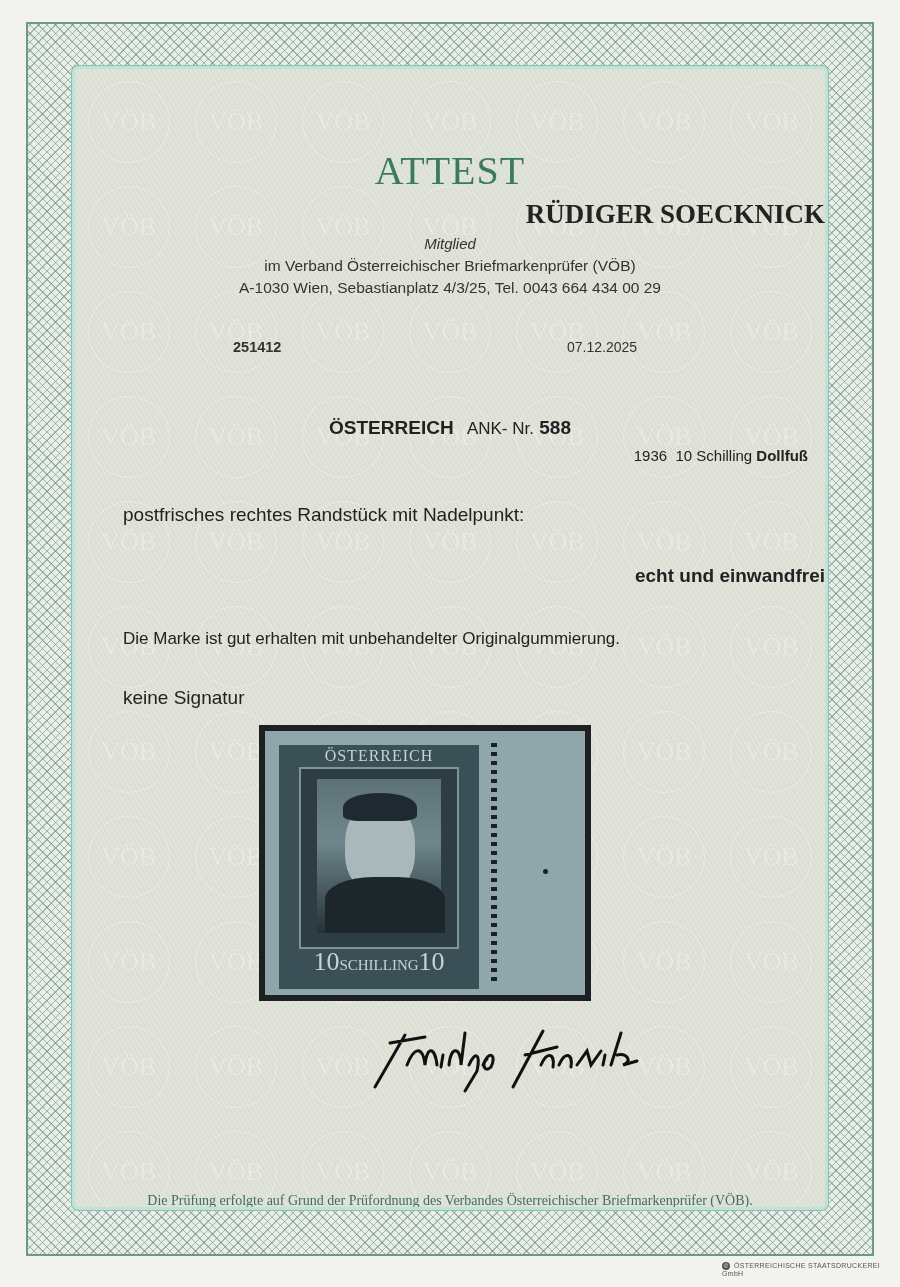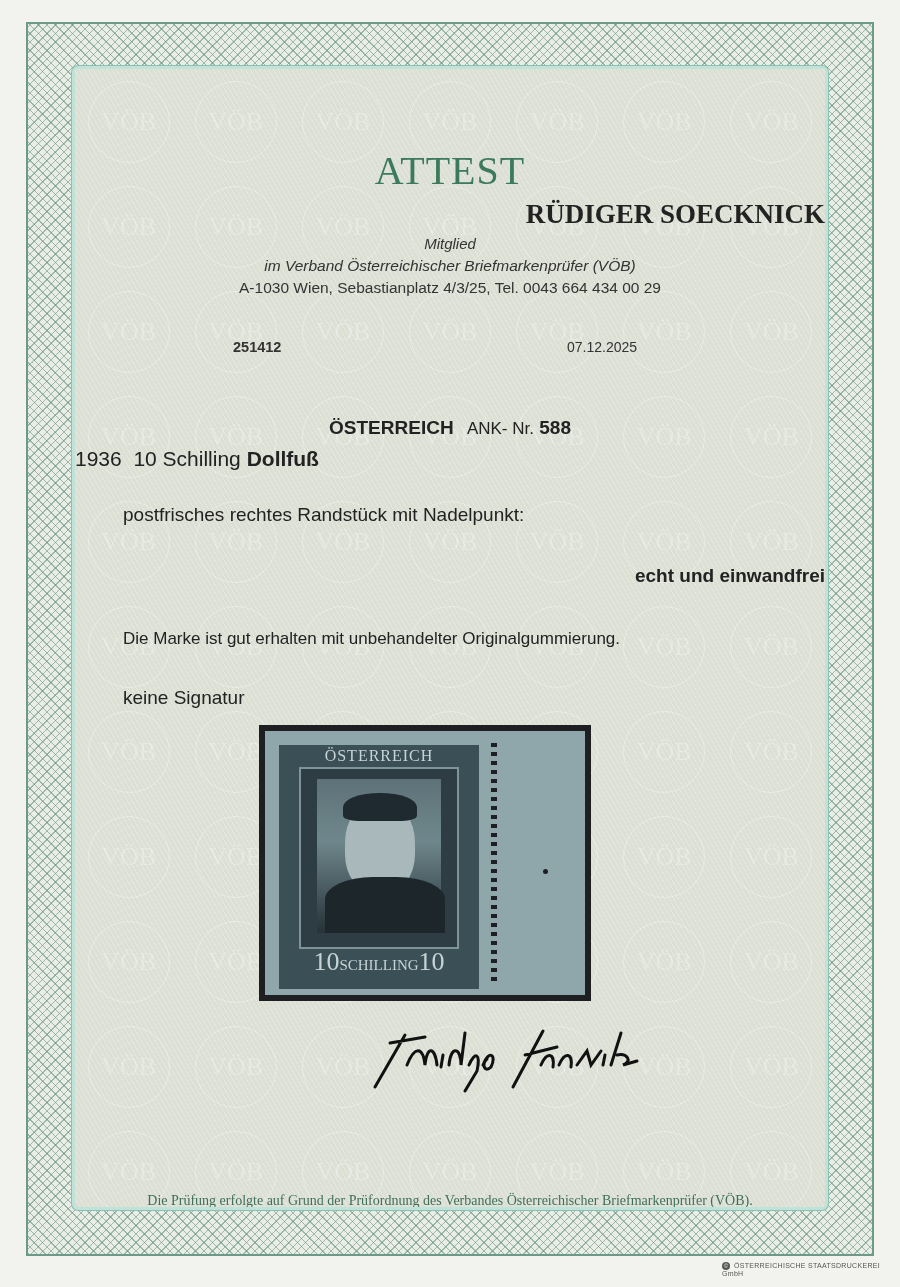--- a/index.html
+++ b/index.html
@@ -54,37 +54,37 @@
     .name {
       position: absolute; top: 130px; left: 0; right: 0; text-align: right;
       font-family: "Liberation Serif", serif; font-weight: bold; font-size: 27px; color: #222;
     }
     .member {
       position: absolute; top: 166px; left: 0; right: 0; text-align: center;
       font-style: italic; font-size: 15px; color: #333;
     }
     .assoc {
       position: absolute; top: 188px; left: 0; right: 0; text-align: center;
-      font-style: italic; font-size: 15.5px; color: #333;
+      font-size: 15.5px; color: #333;
     }
     .address {
       position: absolute; top: 210px; left: 0; right: 0; text-align: center;
       font-size: 15.5px; color: #333;
     }
     .cert-no { position: absolute; top: 270px; left: 158px; font-size: 14.5px; color: #333; font-weight: bold; }
     .cert-date { position: absolute; top: 270px; left: 492px; font-size: 14px; color: #333; }
     .line1 {
       position: absolute; top: 348px; left: 0; right: 0; text-align: center;
       font-size: 19px; color: #222;
     }
     .line1 .b { font-weight: bold; }
     .line1 .ank { font-size: 17px; margin-left: 8px; }
     .line2 {
-      position: absolute; top: 378px; left: 0; right: 17px; text-align: left;
-      font-size: 21px; color: #222;
+      position: absolute; top: 378px; left: 0; right: 17px; text-align: right;
+      font-size: 15px; color: #222;
     }
     .line2 .b { font-weight: bold; }
     .desc1 { position: absolute; top: 435px; left: 48px; font-size: 19px; color: #222; }
     .verdict {
       position: absolute; top: 496px; left: 0; right: 0; text-align: right;
       font-size: 19px; font-weight: bold; color: #222;
     }
     .desc2 { position: absolute; top: 560px; left: 48px; font-size: 17px; color: #222; }
     .sig-note { position: absolute; top: 618px; left: 48px; font-size: 19px; color: #222; }
     .stamp-photo {

